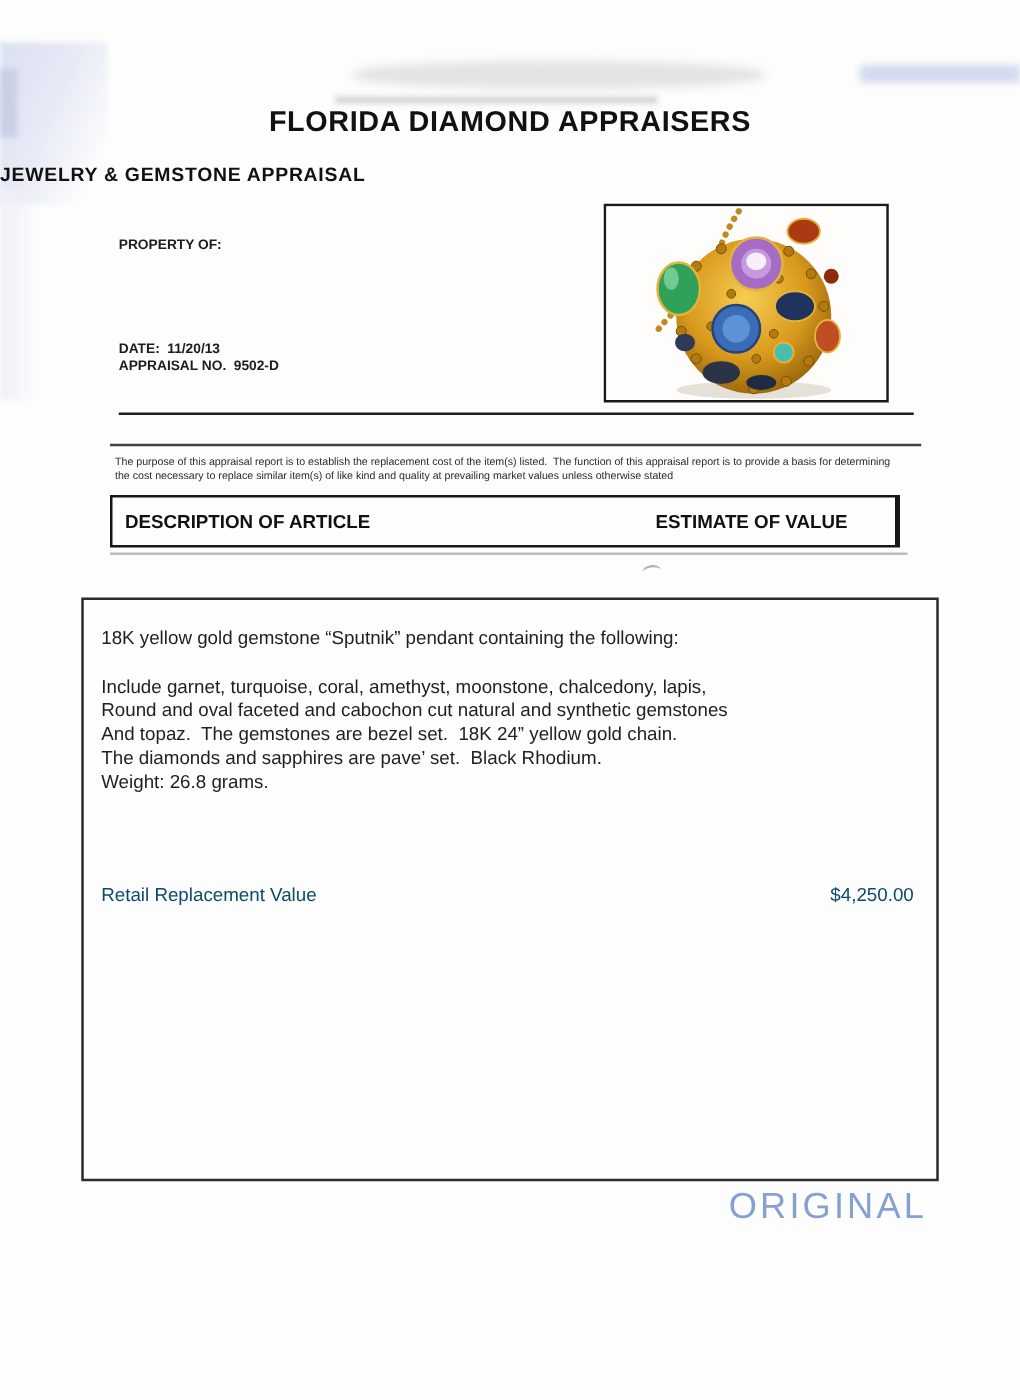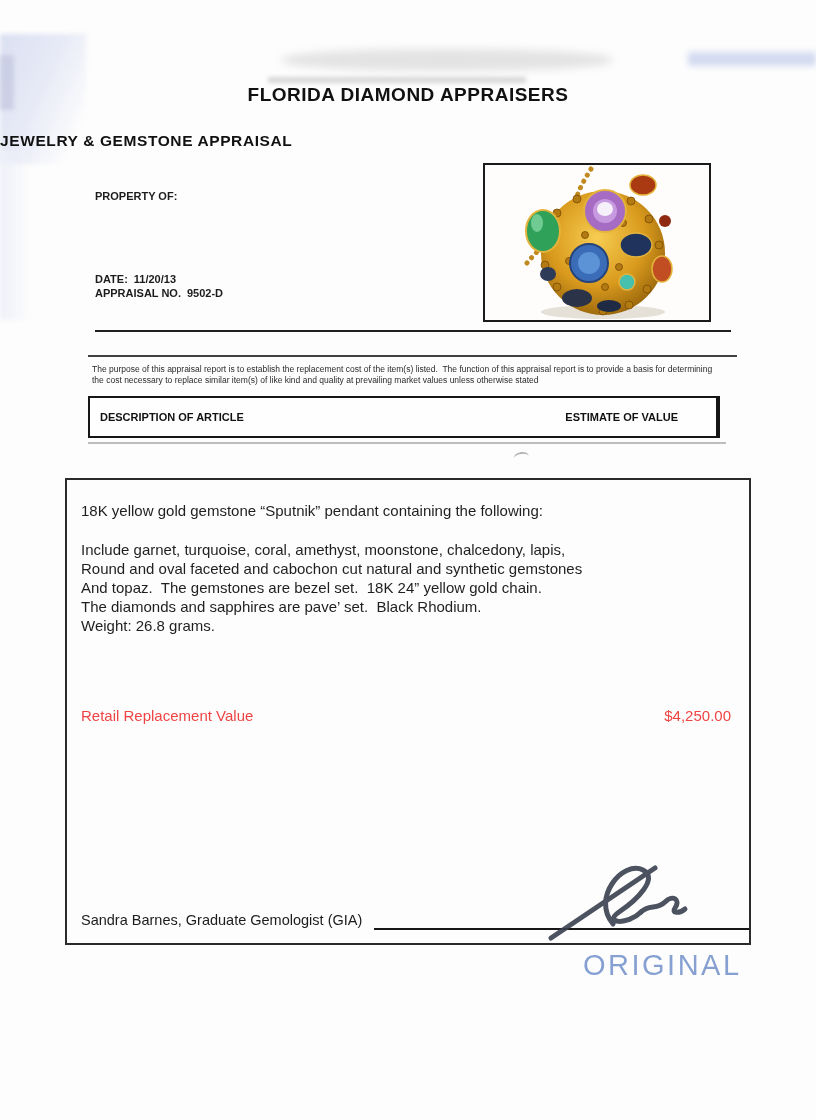--- a/index.html
+++ b/index.html
@@ -16,21 +16,21 @@
     background:linear-gradient(90deg,#eef0f8 0%,rgba(255,255,255,0) 90%);filter:blur(2px);}
   .smudge1{left:282px;top:49px;width:330px;height:22px;background:#c4c4c4;opacity:.45;
     border-radius:45%;filter:blur(4px);}
   .smudge2{left:268px;top:77px;width:258px;height:6px;background:#b8b8b8;opacity:.55;filter:blur(2px);}
   .smudge3{left:688px;top:52px;width:128px;height:14px;background:#b7c4e8;opacity:.6;filter:blur(3px);}
   .smudge4{left:0;top:55px;width:14px;height:55px;background:#c6cbe2;opacity:.8;filter:blur(2px);}
   .squiggle{left:514px;top:452px;width:15px;height:8px;border-top:2px solid #8a8a8a;
     border-radius:50%;transform:rotate(-8deg);opacity:.65;}
   
   .letterhead{position:absolute;left:0;top:84px;width:816px;text-align:center;}
-  .biz-name{font-size:19px;font-weight:bold;letter-spacing:.5px;color:#111;}
+  .biz-name{font-size:23px;font-weight:bold;letter-spacing:.5px;color:#111;}
   .biz-addr{font-size:11px;font-weight:bold;margin-top:4px;color:#161616;}
   .doc-title{position:absolute;left:0;top:132px;width:816px;text-align:left;
     font-size:15.5px;font-weight:bold;letter-spacing:.6px;color:#111;}
   
   .property-of{position:absolute;left:95px;top:190px;font-size:11px;font-weight:bold;}
   .date-line{position:absolute;left:95px;top:273px;font-size:11px;font-weight:bold;}
   .appraisal-line{position:absolute;left:95px;top:287px;font-size:11px;font-weight:bold;}
   .meta-val{margin-left:6px;}
   
   .photo{position:absolute;left:483px;top:163px;width:228px;height:159px;
@@ -41,30 +41,30 @@
   .rule2{position:absolute;left:88px;top:355px;width:649px;height:2px;background:#2c2c2c;opacity:.9;}
   
   .disclaimer{position:absolute;left:92px;top:364px;width:628px;font-size:8.5px;
     line-height:11px;color:#2a2a2a;white-space:pre-wrap;}
   
   .col-header{position:absolute;left:88px;top:396px;width:632px;height:42px;box-sizing:border-box;
     border:2px solid #161616;border-right-width:4px;background:#fefefe;
     display:flex;align-items:center;justify-content:space-between;padding:0 38px 0 10px;}
   .col-header:after{content:"";position:absolute;left:-2px;right:-10px;bottom:-8px;height:2px;
     background:#888;opacity:.55;}
-  .col-label{font-size:11px;font-weight:bold;color:#111;}
+  .col-label{font-size:15px;font-weight:bold;color:#111;}
   
   .main-box{position:absolute;left:65px;top:478px;width:686px;height:467px;box-sizing:border-box;
     border:2px solid #2b2b2b;background:transparent;}
   .desc-intro{position:absolute;left:14px;top:22px;font-size:15px;color:#1f1f1f;white-space:pre-wrap;}
   .desc-lines{position:absolute;left:14px;top:60px;font-size:15px;color:#1f1f1f;line-height:19px;}
   .body-line{white-space:pre-wrap;}
   
   .retail-row{position:absolute;left:14px;top:227px;width:650px;display:flex;align-items:baseline;
-    font-size:15px;color:#ef4444;}
+    font-size:15px;color:#0c4a6e;}
   .dot-leader{flex:1;height:14px;margin:0 4px 0 2px;
     background-image:radial-gradient(circle,#3c3c3c 1.1px,rgba(0,0,0,0) 1.4px);
     background-size:11px 14px;background-repeat:repeat-x;background-position:0 9px;}
   
   .sig-row{position:absolute;left:14px;top:428px;width:668px;display:flex;align-items:flex-end;
     font-size:14.5px;color:#1c1c1c;}
   .sig-name{padding-bottom:2px;white-space:pre;}
   .sig-line{flex:1;border-bottom:2px solid #171717;height:20px;margin-left:8px;}
   .sig-ink{position:absolute;left:462px;top:-62px;width:160px;height:100px;}
   
@@ -173,28 +173,17 @@
       <div class="body-line">The diamonds and sapphires are pave’ set.  Black Rhodium.</div>
       <div class="body-line">Weight: 26.8 grams.</div>
     </div>
 
     <div class="retail-row">
       <span>Retail Replacement Value</span>
       <span class="dot-leader"></span>
       <span>$4,250.00</span>
     </div>
 
-    <div class="sig-row">
-      <span class="sig-name">Sandra Barnes, Graduate Gemologist (GIA) </span>
-      <span class="sig-line"></span>
-      <svg class="sig-ink" viewBox="0 0 160 100">
-        <g fill="none" stroke="#39404f" stroke-width="5" stroke-linecap="round" opacity="0.9">
-          <path d="M8,92 L112,22"></path>
-          <path d="M70,78 C48,52 80,14 100,24 C116,32 94,54 76,66 C60,77 84,80 98,66"></path>
-          <path d="M98,66 C106,58 114,64 122,56 C130,48 138,54 132,62 C128,67 136,68 142,63"></path>
-        </g>
-      </svg>
-    </div>
   </div>
 
   <div class="stamp">ORIGINAL</div>
 
 </div>
 
 </body></html>

